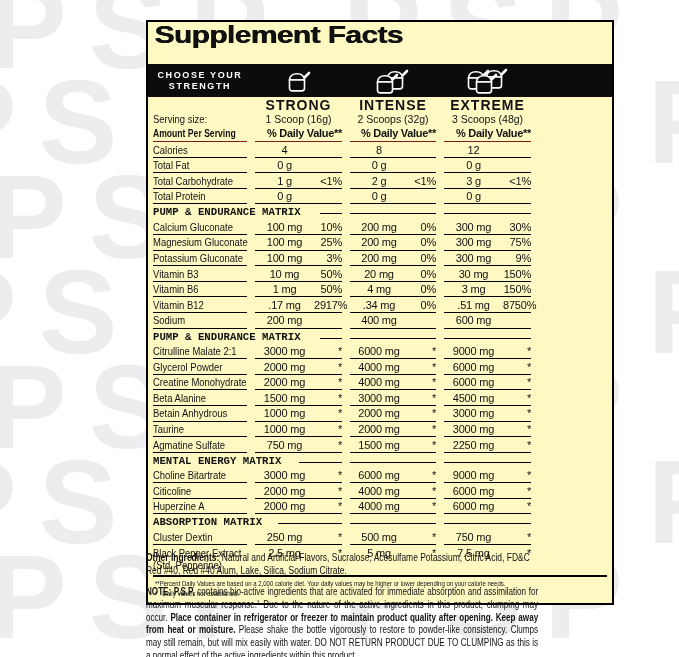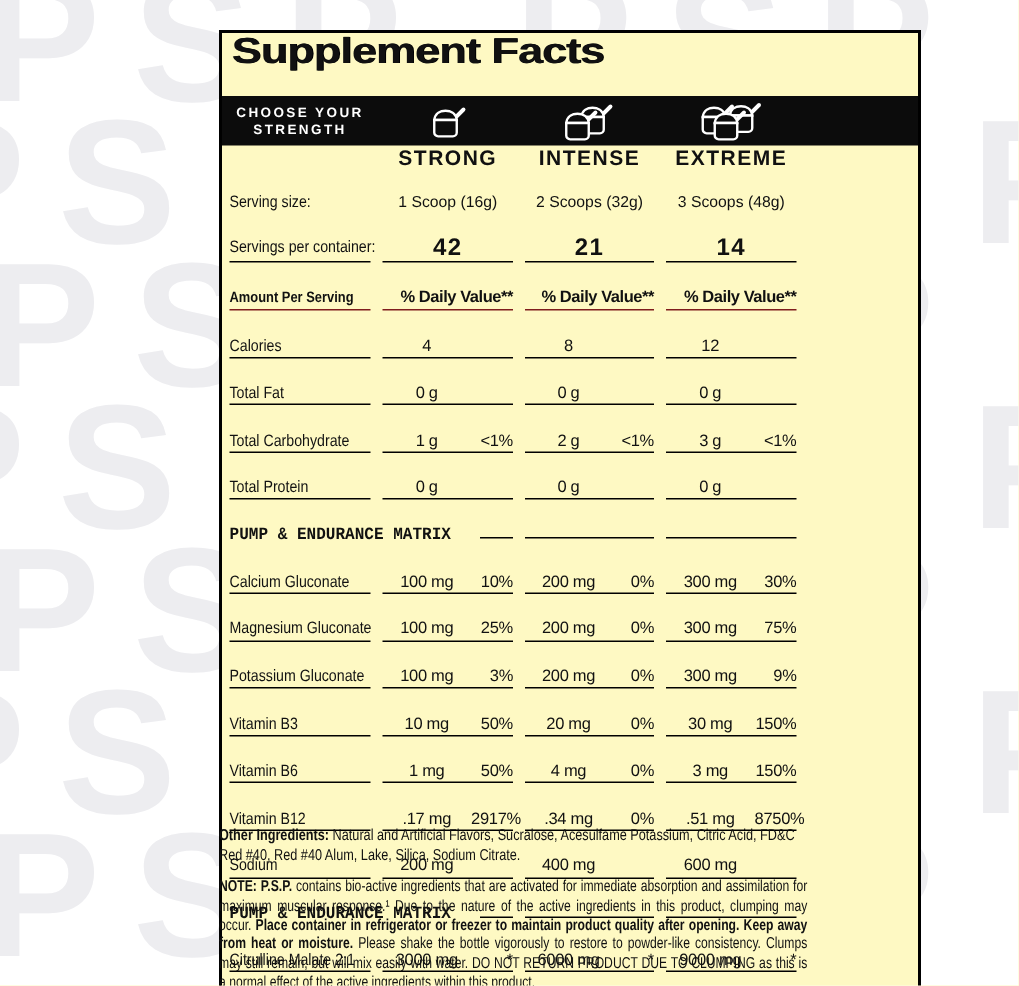--- a/index.html
+++ b/index.html
@@ -19,21 +19,21 @@
     background:#fef9c3;border:2px solid #000;box-sizing:border-box;
     padding:0 5px 3px 5px;
   }
   #facts-title{
     font-size:24px;font-weight:bold;letter-spacing:-0.5px;line-height:23px;
     padding:1px 0 0 1px;white-space:nowrap;
     transform:scaleX(1.25);transform-origin:0 50%;
     text-shadow:0.5px 0 0 #000;
   }
   
-  .grid{display:grid;grid-template-columns:94px 87px 86px 87px;column-gap:8px;margin-top:16px;}
+  .grid{display:grid;grid-template-columns:94px 87px 86px 87px;column-gap:8px;}
   
   #strength-bar{
     background:#0c0c0c;height:33px;margin:18px -5px 0 -5px;padding:0 5px;
     align-items:center;
   }
   #choose-label{
     color:#fff;font-size:9px;font-weight:bold;letter-spacing:1.6px;
     text-align:center;line-height:11px;white-space:pre-line;
   }
   .icon-cell{display:flex;justify-content:center;align-items:center;height:33px;}
@@ -137,26 +137,20 @@
     <div class="cname">EXTREME</div>
   </div>
 
   <div class="grid hdr-serving">
     <div class="lab"><span class="squeeze">Serving size:</span></div>
     <div class="cval">1 Scoop (16g)</div>
     <div class="cval">2 Scoops (32g)</div>
     <div class="cval">3 Scoops (48g)</div>
   </div>
 
-  <div class="grid hdr-servings">
-    <div class="lab"><span class="squeeze">Servings per container:</span></div>
-    <div class="cval">42</div>
-    <div class="cval">21</div>
-    <div class="cval">14</div>
-  </div>
 
   <div class="grid hdr-amount">
     <div class="lab"><span class="squeeze">Amount Per Serving</span></div>
     <div class="cdv">% Daily Value**</div>
     <div class="cdv">% Daily Value**</div>
     <div class="cdv">% Daily Value**</div>
   </div>
 
   <div id="table-body">
       <div class="row grid">

